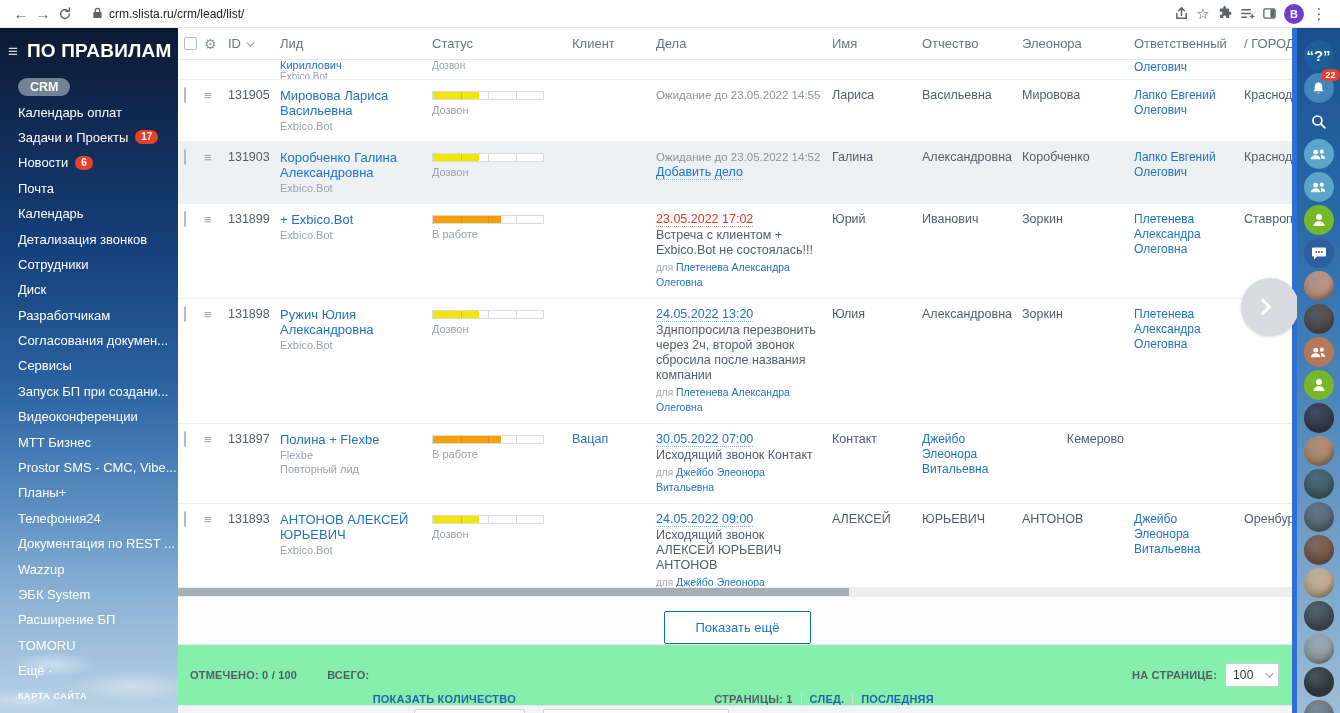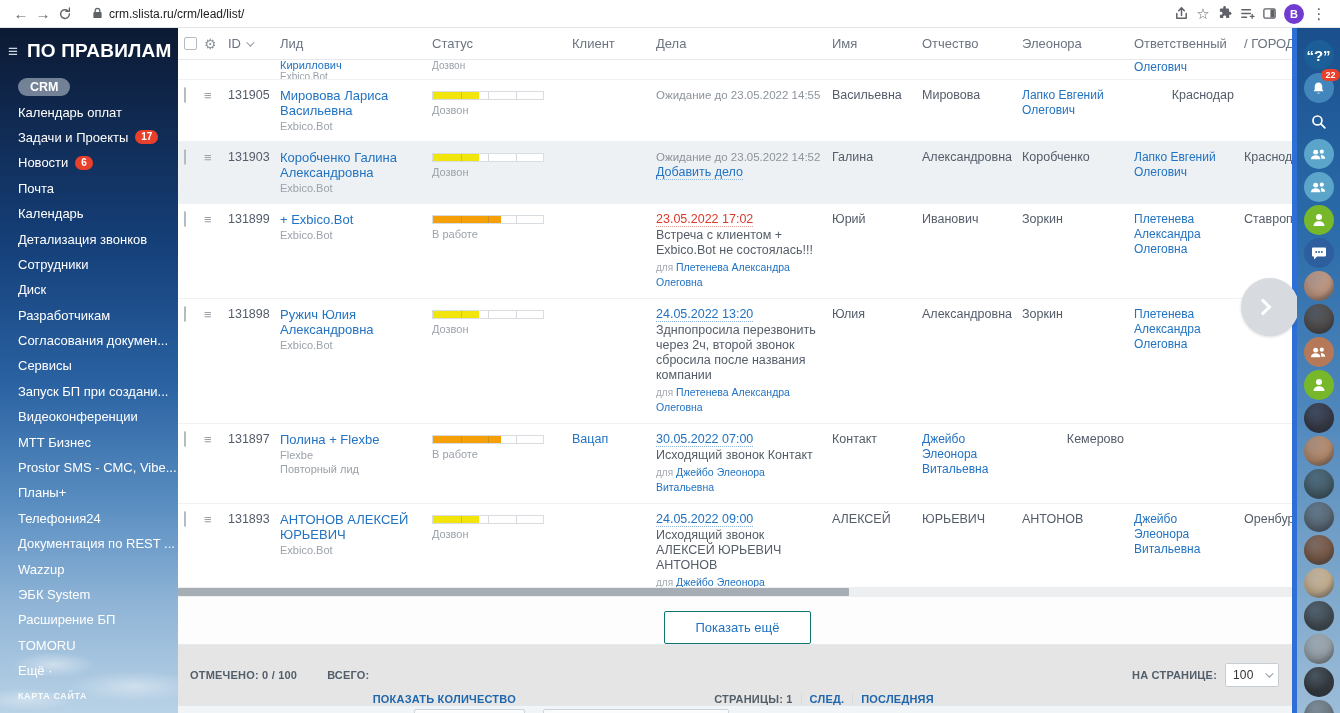--- a/index.html
+++ b/index.html
@@ -75,21 +75,21 @@
   .partial { height:20px; overflow:hidden; border-bottom:1px solid #eff1f3; padding-left:6px; }
   .partial .c { font-size:11px; line-height:11px; }
   .partial .sub { font-size:10px; line-height:10px; margin-top:1px; }
 
   .hscroll { flex:0 0 10px; background:#eceef0; position:relative; }
   .hthumb { position:absolute; left:0; top:1px; height:8px; width:60%; background:#a7adb4; border-radius:1px; cursor:pointer; }
 
   .more-zone { flex:1; display:flex; align-items:flex-start; justify-content:center; padding-top:14px; background:#fdfdfe; }
   .more-btn { border:1px solid #0f766e; background:#fff; color:#2273c2; font-size:13px; padding:8px 30px; border-radius:2px; cursor:pointer; }
 
-  .tfoot { flex:0 0 34px; background:#e5e5e5; border-top:1px solid #e7eaec; display:flex; align-items:center; font-size:11px; color:#525e69; padding:0 18px 0 12px; letter-spacing:.2px; }
+  .tfoot { flex:0 0 34px; background:#86efac; border-top:1px solid #e7eaec; display:flex; align-items:center; font-size:11px; color:#525e69; padding:0 18px 0 12px; letter-spacing:.2px; }
   .tfoot b { font-weight:bold; }
   .tfoot .lbl { font-weight:bold; color:#525e69; }
   .tfoot a { color:#1e66ad; font-weight:bold; text-decoration:none; cursor:pointer;margin-top:48px; }
   .sep { width:1px; height:12px; background:#d4dade; margin:0 8px; }
   .pages { margin-left:auto; margin-right:auto; display:flex; align-items:flex-end; }
   .perpage { display:flex; align-items:center; gap:8px; }
   .select { border:1px solid #c6cdd3; background:#fff; border-radius:2px; height:24px; min-width:54px; display:flex; align-items:center; justify-content:space-between; padding:0 7px; cursor:pointer; color:#333; font-size:12px; }
   .select .chev-s { transform:rotate(45deg) translateY(-2px); }
 
   .actionbar { flex:0 0 34px; background:#f1f5f7; border-top:1px solid #e3e7ea; display:flex; align-items:center; gap:18px; padding:0 14px; }
@@ -327,20 +327,21 @@
               <i></i>
               <i></i>
             </div>
       <div class="sub status-label">Дозвон</div>
     </div>
     <div class="c"></div>
     <div class="c deals">
       <div class="waiting">Ожидание до 23.05.2022 14:55</div>
 
     </div>
+    <div class="c">Лариса</div>
     <div class="c">Васильевна</div>
     <div class="c">Мировова</div>
     <div class="c resp"><a class="link">Лапко Евгений Олегович</a></div>
     <div class="c city">Краснодар</div>
   </div>
         <div class="grid row hl">
     <div class="c"><span class="chk"></span></div>
     <div class="c" style="color:#9aa1a9;font-size:13px;"><span>≡</span></div>
     <div class="c idv">131903</div>
     <div class="c lead">

